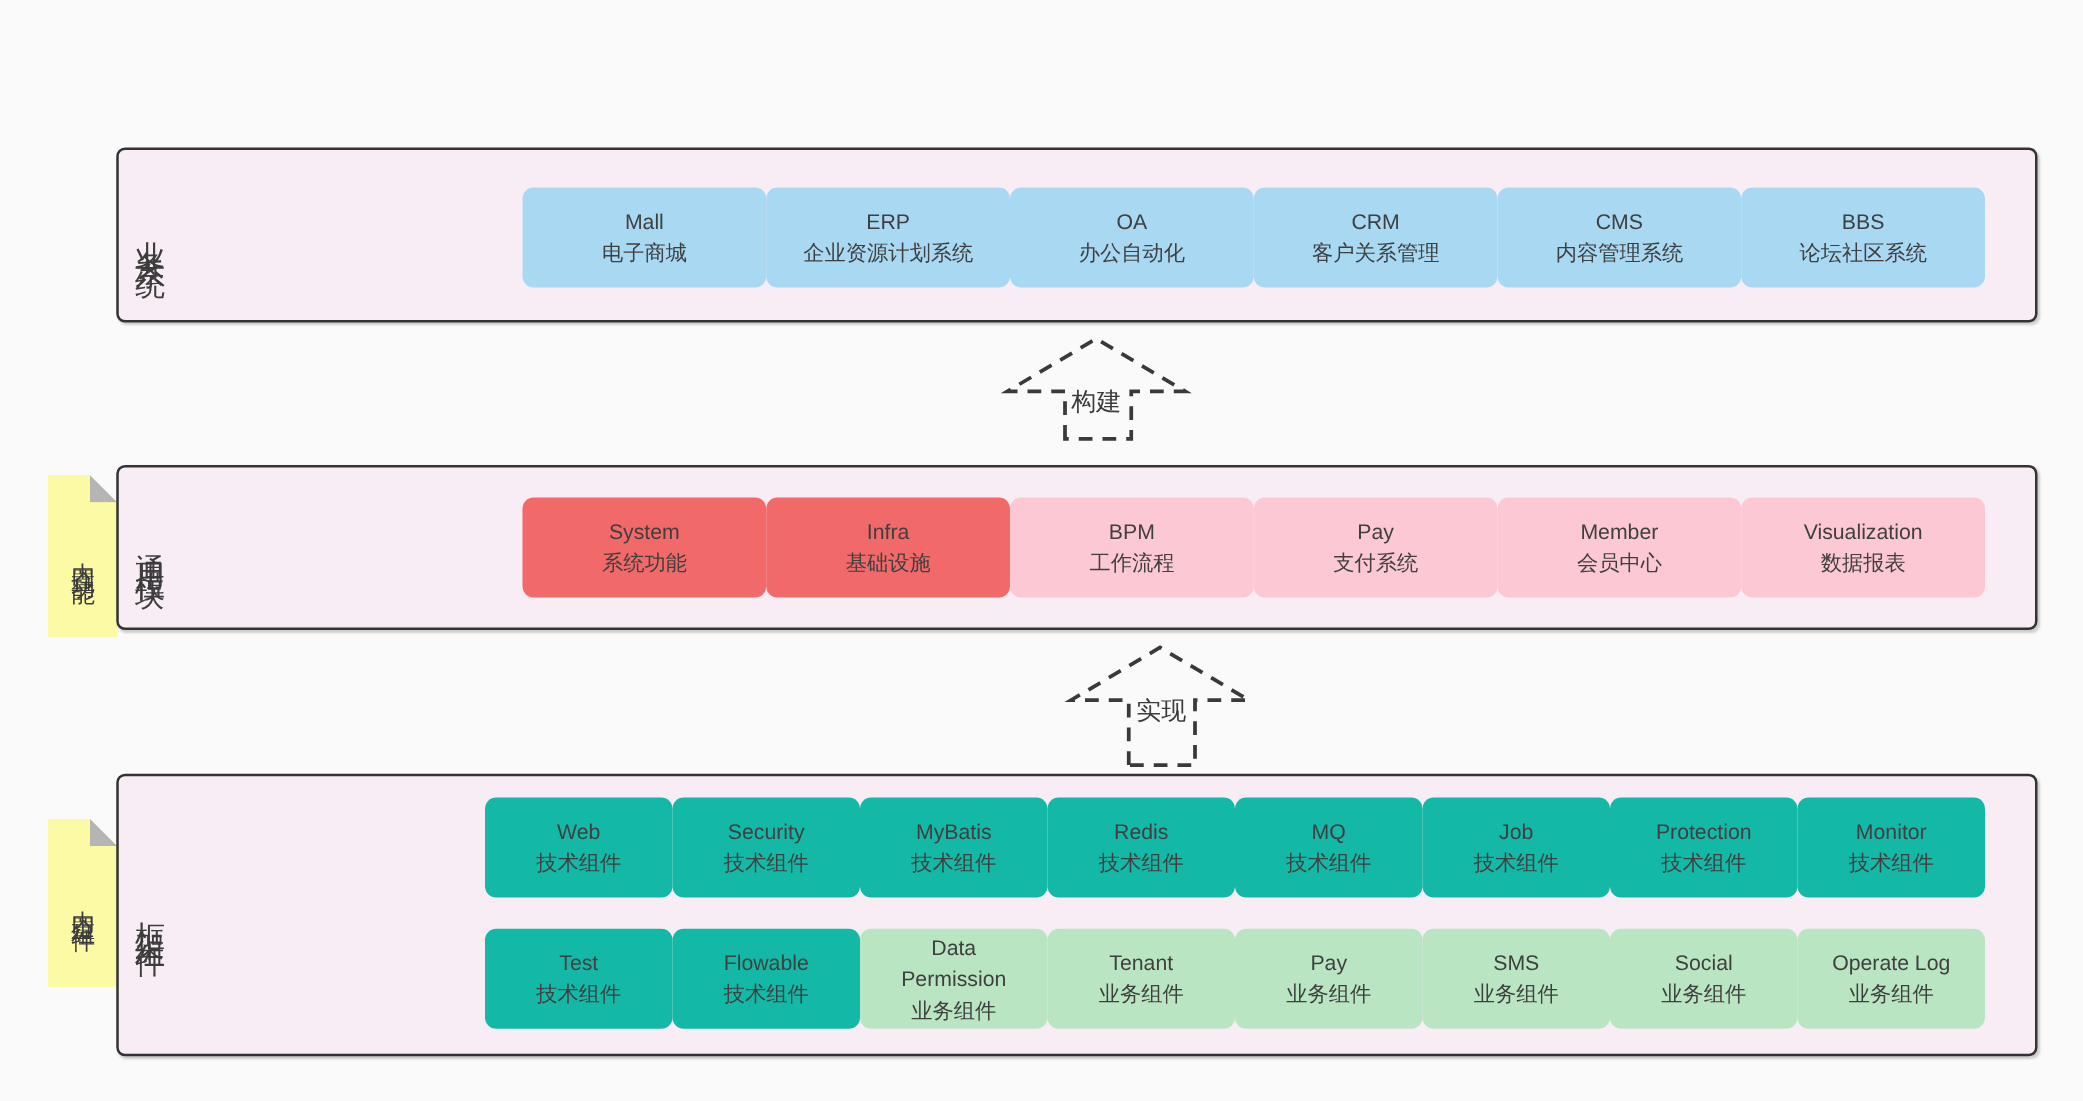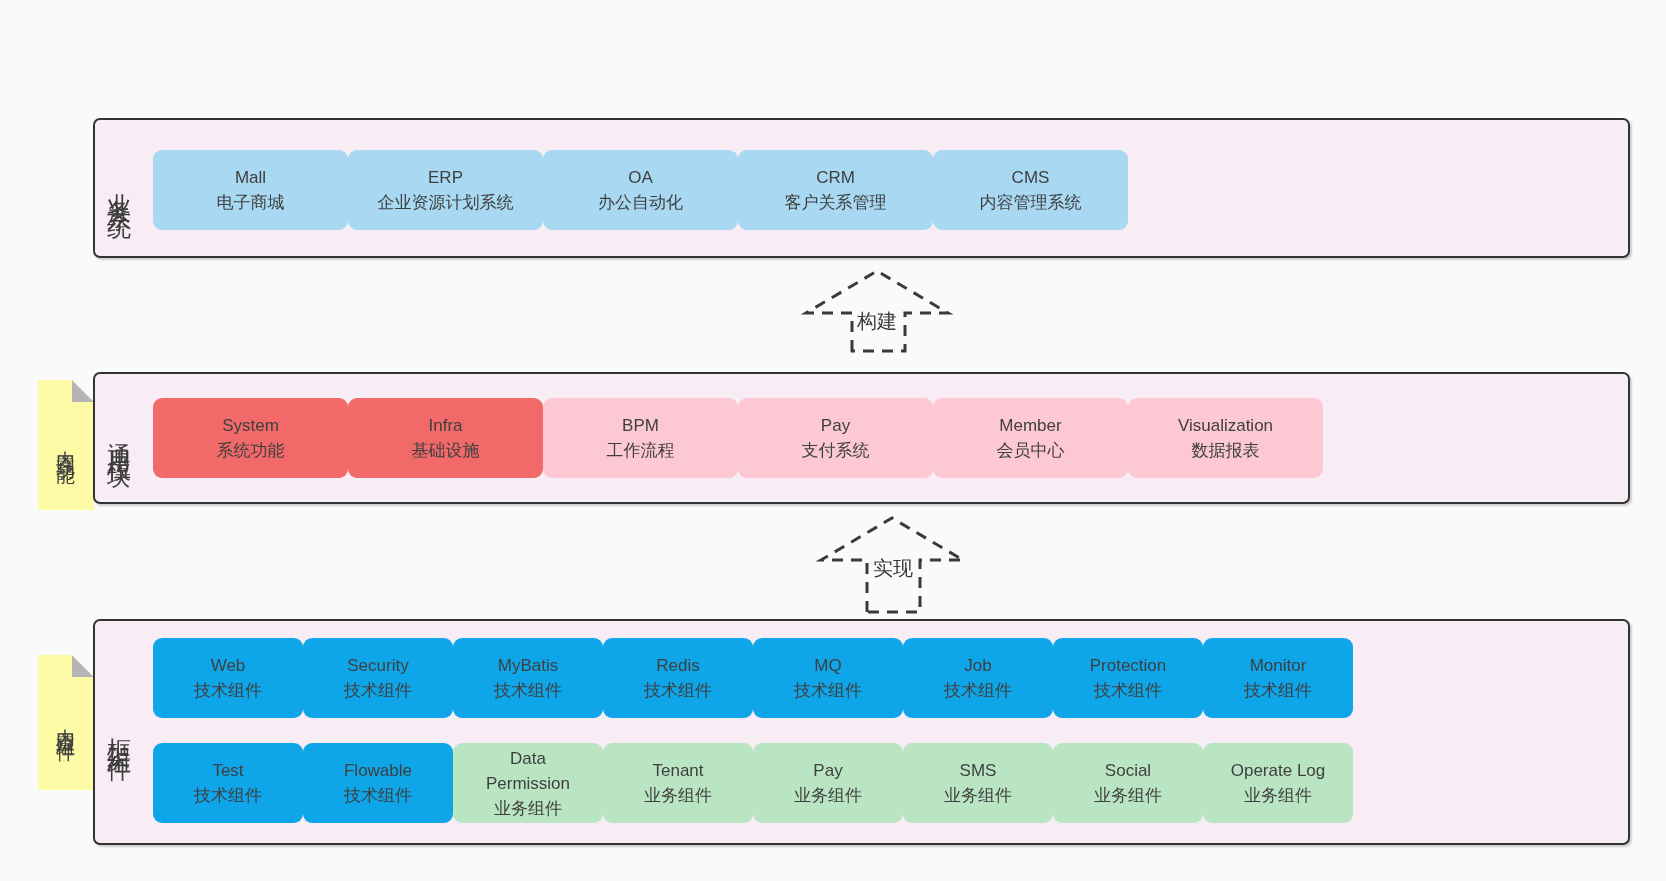--- a/index.html
+++ b/index.html
@@ -14,58 +14,58 @@
   .panel-1 { top:118px; height:140px; }
   .panel-2 { top:372px; height:132px;padding-left:12px; }
   .panel-3 { top:619px; height:226px; }
 
   .panel-label {
     position:absolute; left:12px; top:50%; transform:translateY(-50%);
     writing-mode:vertical-rl; text-orientation:upright;
     font-size:24px; letter-spacing:7px; color:#3d3d3d; line-height:1;
   }
 
-  .row { position:absolute; left:58px; right:40px; display:flex; justify-content:flex-start; }
+  .row { position:absolute; left:58px; right:40px; display:flex; justify-content:flex-end; }
   .panel-1 .row { top:30px; }
   .panel-2 .row { top:24px; }
   .panel-3 .row-1 { top:17px; }
   .panel-3 .row-2 { top:122px; }
 
   .box {
     width:195px; height:80px; border-radius:9px;
     display:flex; flex-direction:column; align-items:center; justify-content:center;
     text-align:center; color:#3f3f3f; font-size:17px; line-height:25px;
   }
   .box.small { width:150px; }
   .box .en { white-space:pre-line; }
   .c-blue   { background:#a8d8f2; }
   .c-red    { background:#f2696a; }
   .c-pink   { background:#fcc8d3; }
-  .c-green  { background:#0ea5e9; }
+  .c-green  { background:#14b8a6; }
   .c-lgreen { background:#bae5c3; }
 
   .note {
     position:absolute; left:38px; width:56px; background:#fcfaa5; z-index:1;
     clip-path:polygon(0 0, calc(100% - 22px) 0, 100% 22px, 100% 100%, 0 100%);
     display:flex; align-items:center; justify-content:center;
   }
   .note-mid { top:380px; height:130px; }
   .note-bot { top:655px; height:135px; }
   .note .note-text {
     writing-mode:vertical-rl; text-orientation:upright;
     font-size:19px; letter-spacing:5px; color:#3c3c3c; line-height:1;
   }
   .note .fold {
     position:absolute; top:0; right:0; width:22px; height:22px;
     background:#b5b5b5; clip-path:polygon(0 0, 100% 100%, 0 100%);
   }
 
   .arrow { position:absolute; z-index:1; }
   .arrow-1 { left:796px; top:262px; width:162px; height:92px; }
-  .arrow-2 { left:811px; top:509px; width:164px; height:106px; }
+  .arrow-2 { left:847px; top:509px; width:164px; height:106px; }
   .arrow svg { display:block; }
   .arrow-label {
     position:absolute; left:50%; transform:translateX(-50%); top:45px;
     background:#fafafa; color:#3c3c3c; font-size:20px; padding:1px 3px; white-space:nowrap;
   }
 </style>
 </head>
 <body>
 
 <div class="stage">
@@ -109,20 +109,24 @@
         <div class="en">OA</div>
         <div class="zh">办公自动化</div>
       </div>
       <div class="box c-blue">
         <div class="en">CRM</div>
         <div class="zh">客户关系管理</div>
       </div>
       <div class="box c-blue">
         <div class="en">CMS</div>
         <div class="zh">内容管理系统</div>
+      </div>
+      <div class="box c-blue">
+        <div class="en">BBS</div>
+        <div class="zh">论坛社区系统</div>
       </div>
     </div>
   </div>
 
   <div class="panel panel-2">
     <div class="panel-label">通用模块</div>
     <div class="row">
       <div class="box c-red">
         <div class="en">System</div>
         <div class="zh">系统功能</div>

